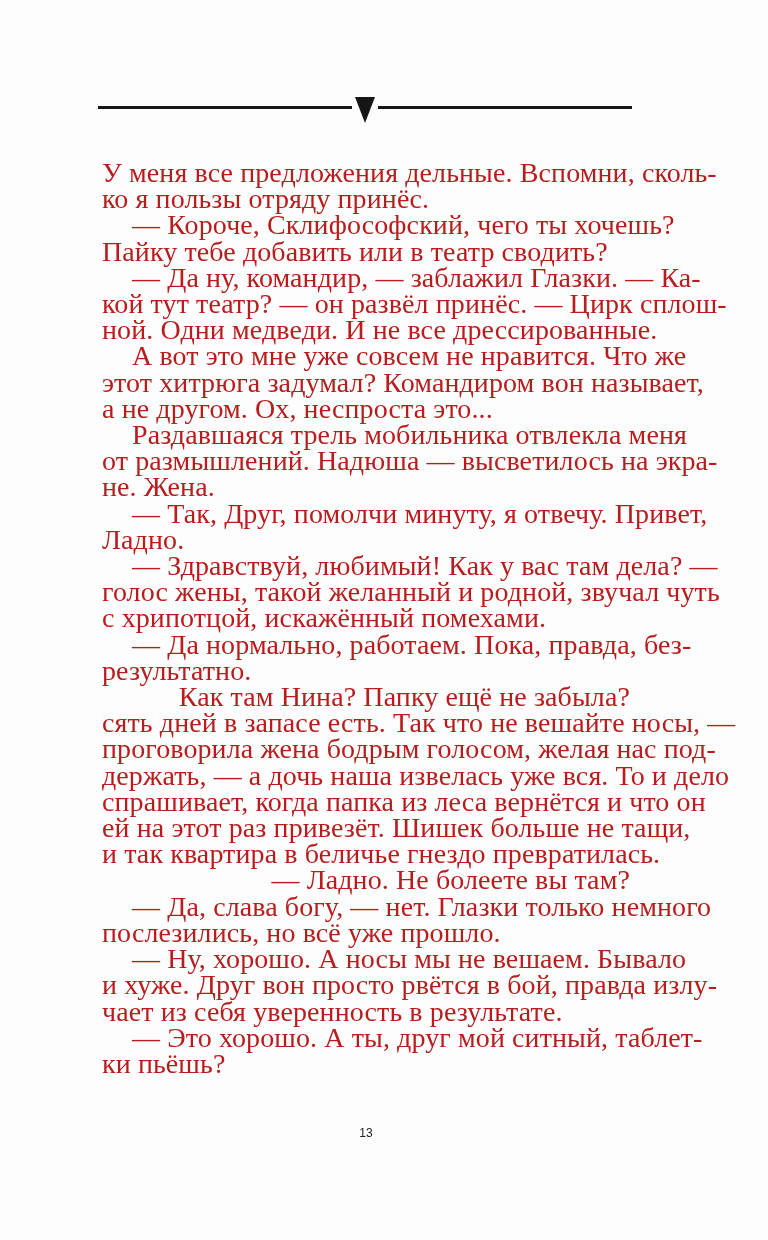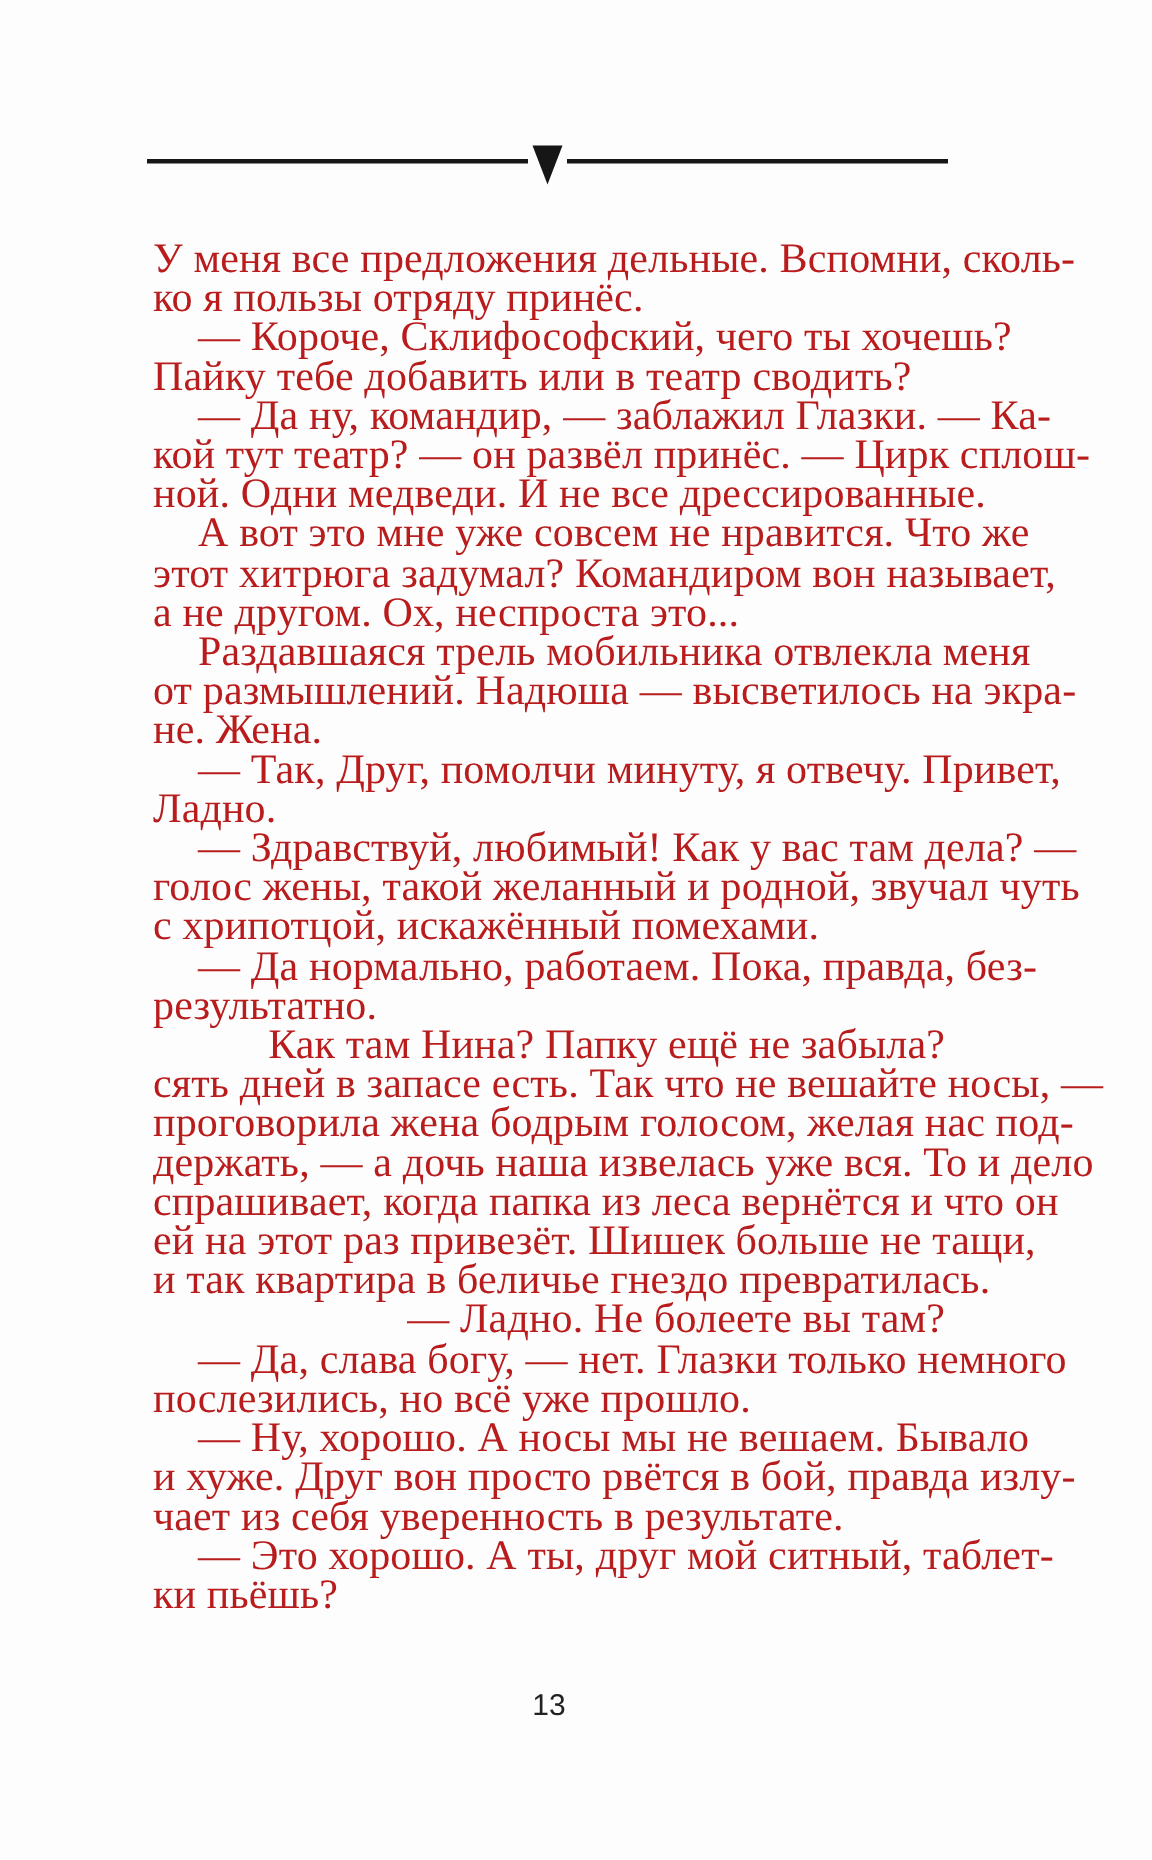--- a/index.html
+++ b/index.html
@@ -65,21 +65,21 @@
     text-align: right;
   }
   
   .folio {
     position: absolute;
     left: 102px;
     top: 1126px;
     width: 528px;
     text-align: center;
     font-family: "Liberation Sans", sans-serif;
-    font-size: 20px;
+    font-size: 12px;
     font-weight: 500;
     color: #222222;
   }
 </style>
 </head>
 <body>
 
 <div class="page">
 
   <div class="divider">

